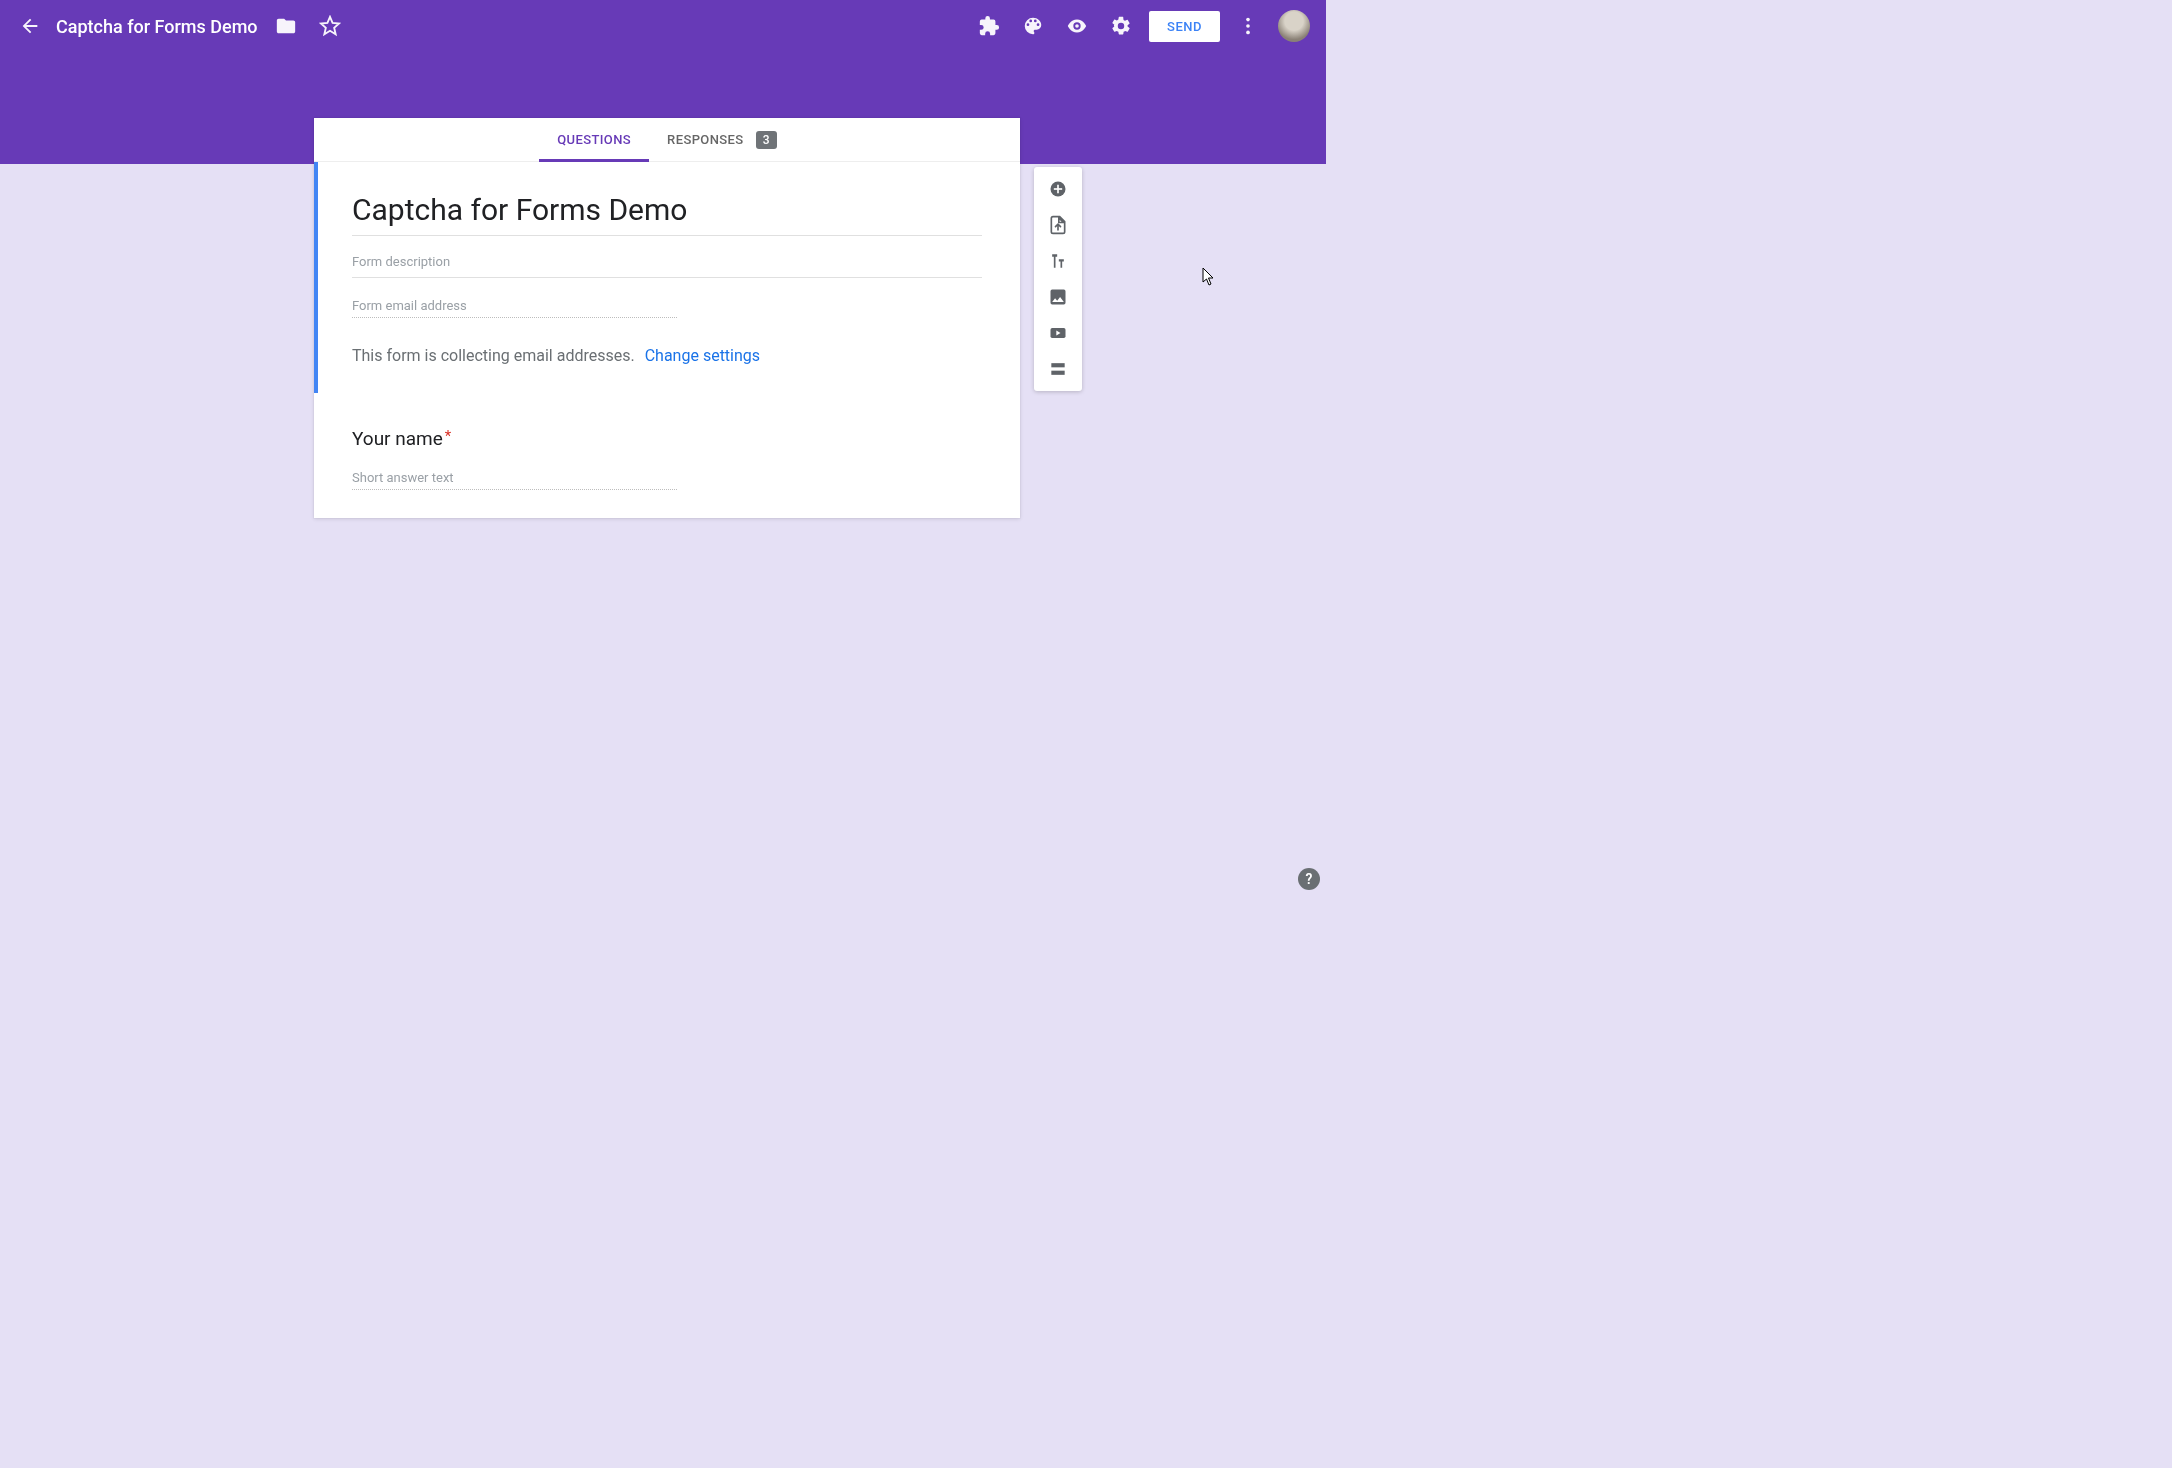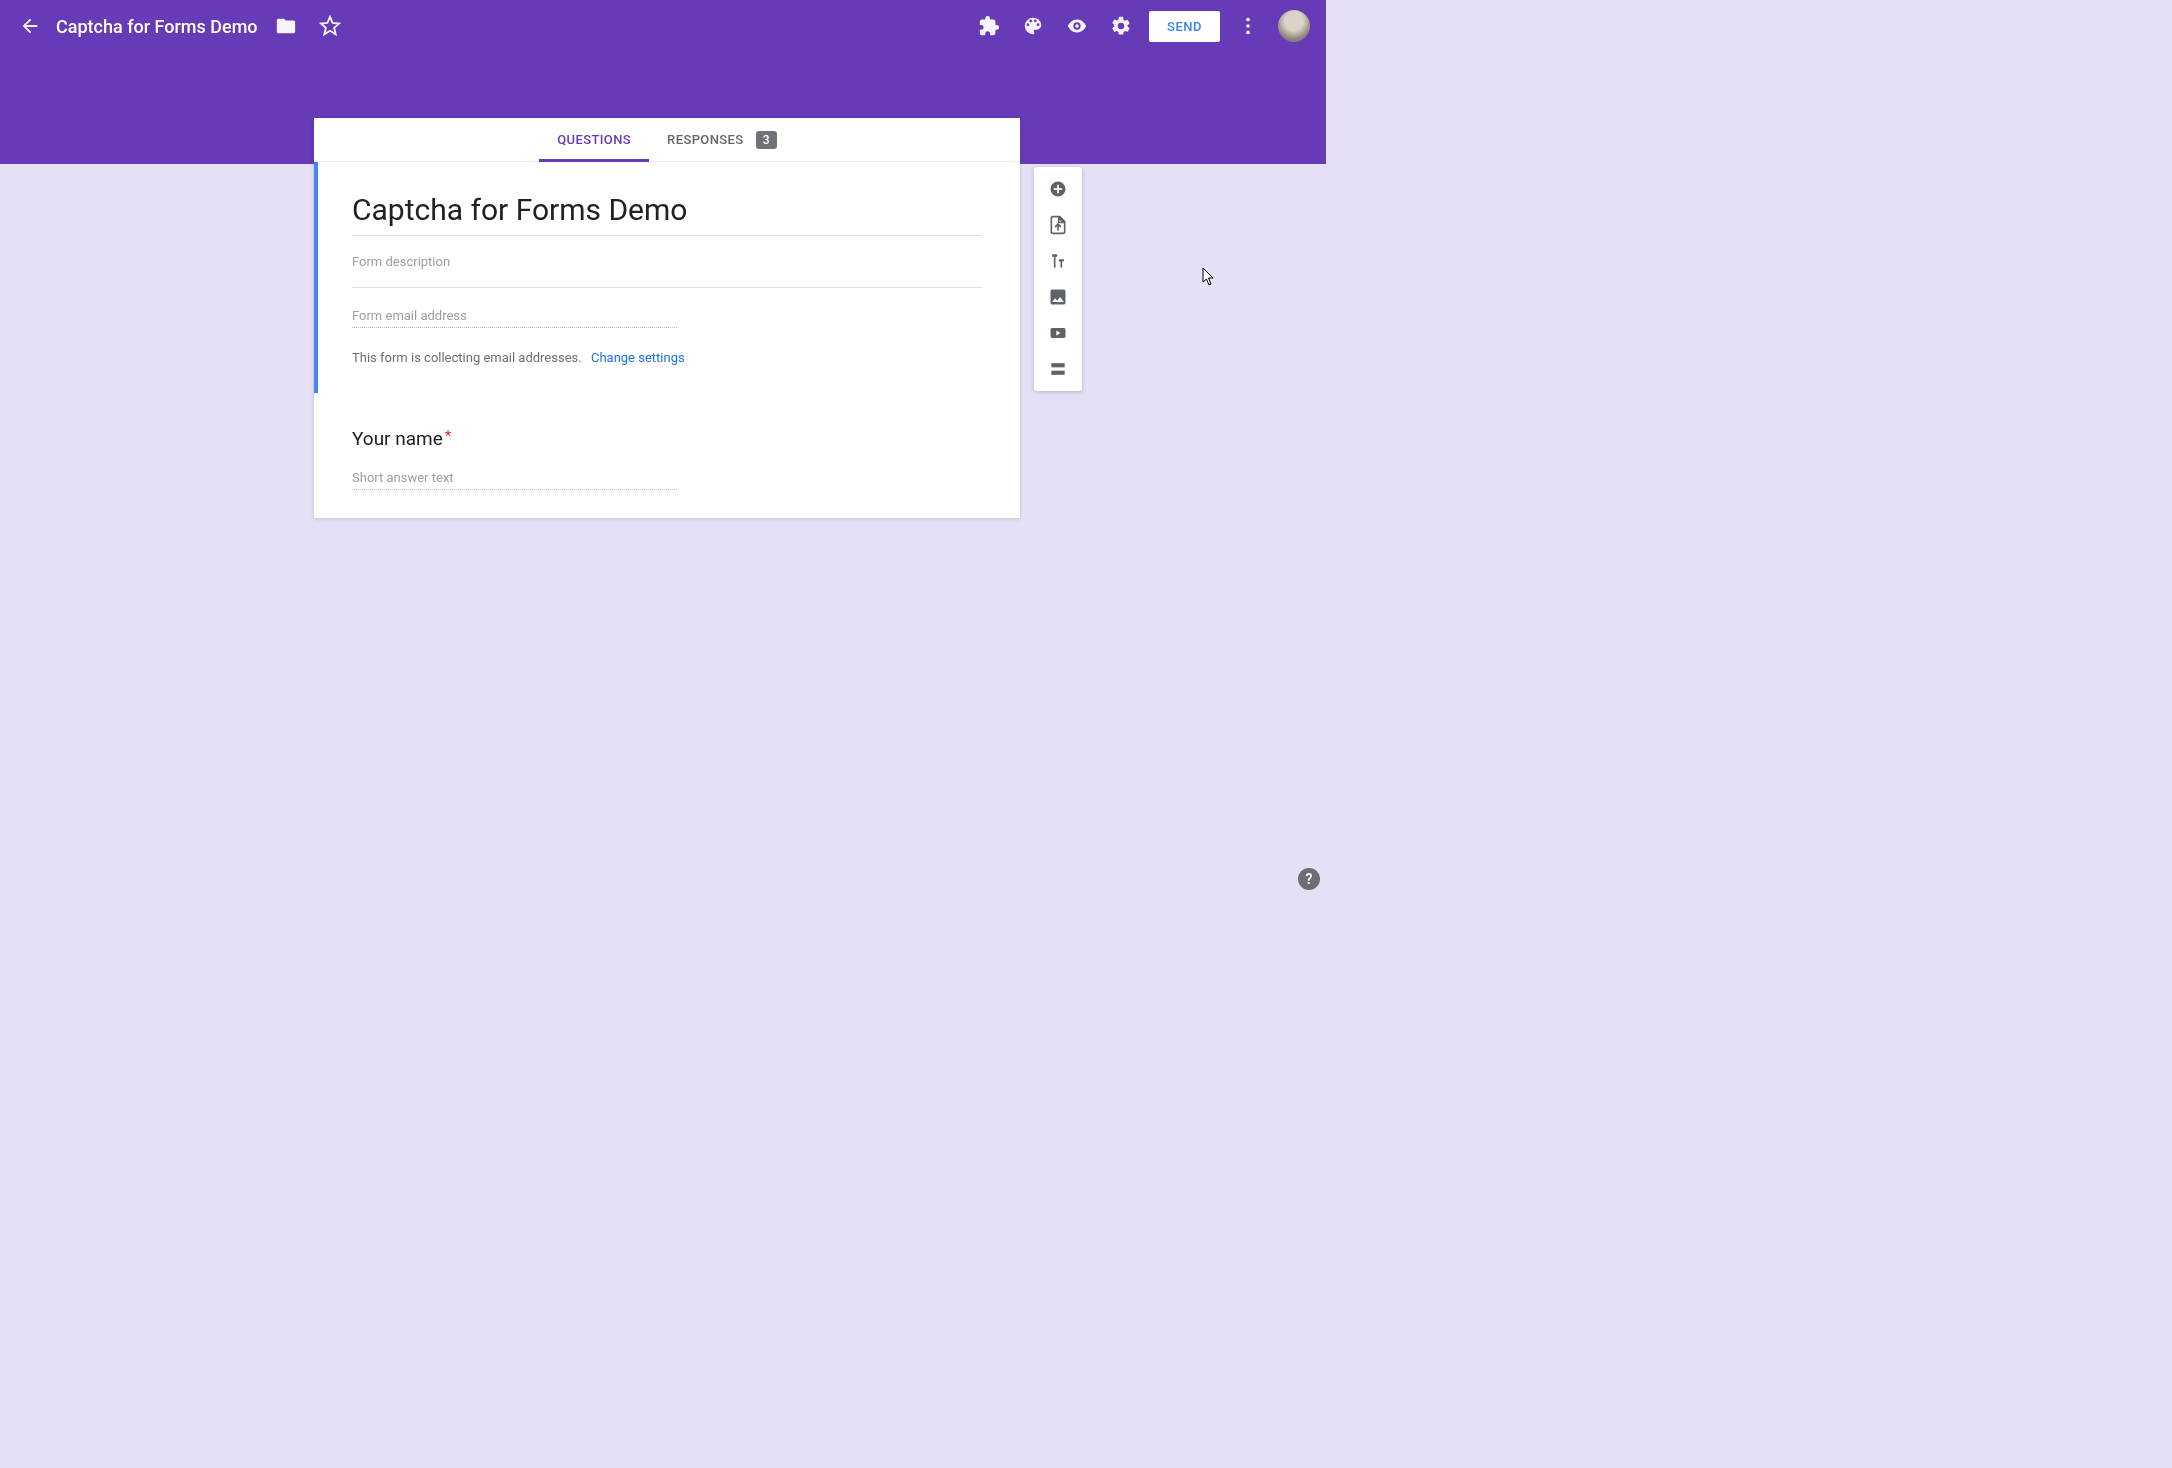--- a/index.html
+++ b/index.html
@@ -100,37 +100,37 @@
   }
   .form-title {
     font-size: 30px; font-weight: 400; color: #202124;
     border-bottom: 1px solid #e0e0e0;
     padding: 6px 0 8px 0;
     margin: 0 0 14px 0;
   }
   .form-desc {
     font-size: 13px; color: #9aa0a6;
     border-bottom: 1px solid #e0e0e0;
-    padding: 4px 0 18px 0;
+    padding: 4px 0 8px 0;
   }
   .q-title {
     font-size: 19px; color: #202124;
     margin-top: 10px;
   }
   .req-star { color: #d93025; font-size: 15px; margin-left: 2px; vertical-align: top; }
   .q-input {
     width: 325px;
     font-size: 13px; color: #9aa0a6;
     border-bottom: 1px dotted #bdbdbd;
     padding: 6px 0 4px 0;
     margin-top: 14px;
   }
   .q-note {
-    font-size: 13px; color: #6a6f73;
-    margin-top: 22px;
+    font-size: 16px; color: #6a6f73;
+    margin-top: 28px;
   }
   .q-note a { color: #1a73e8; text-decoration: none; margin-left: 6px; cursor: pointer; }
 
   
   .side-toolbar {
     position: absolute;
     left: 1034px; top: 167px;
     width: 48px;
     background: #fff;
     border-radius: 3px;

